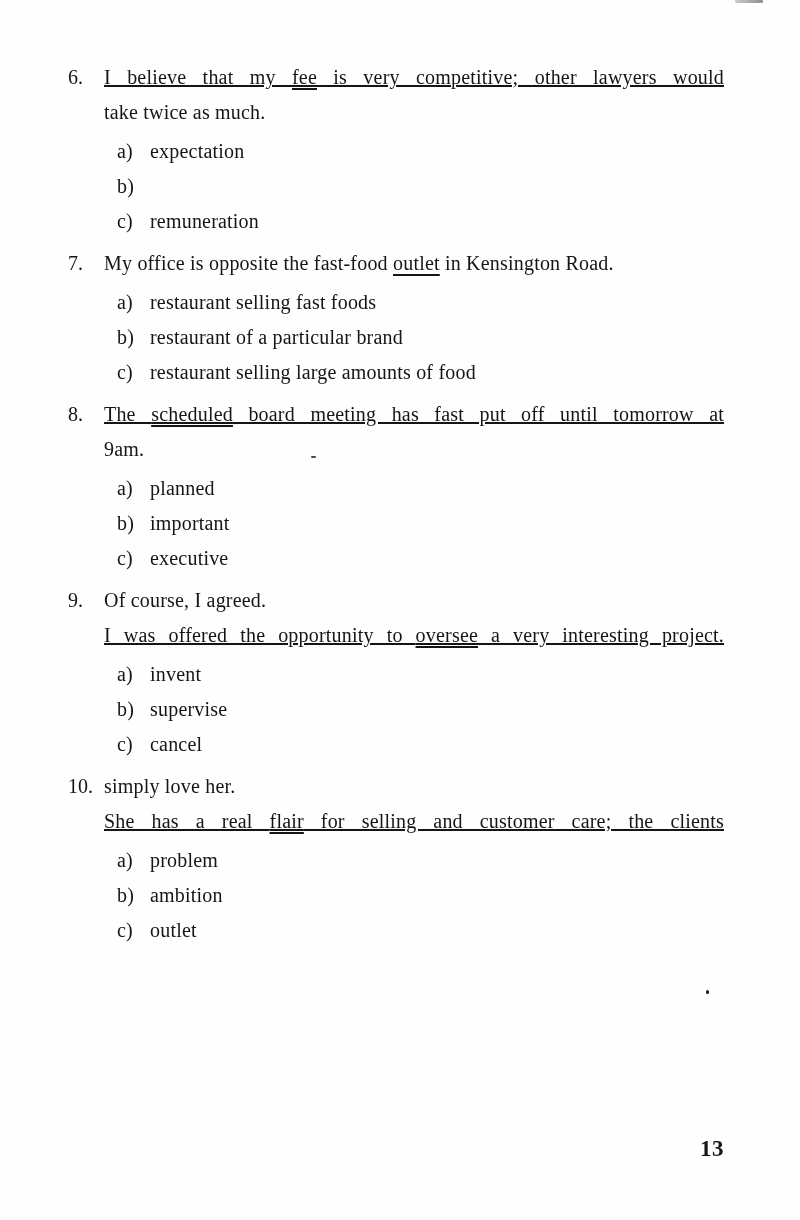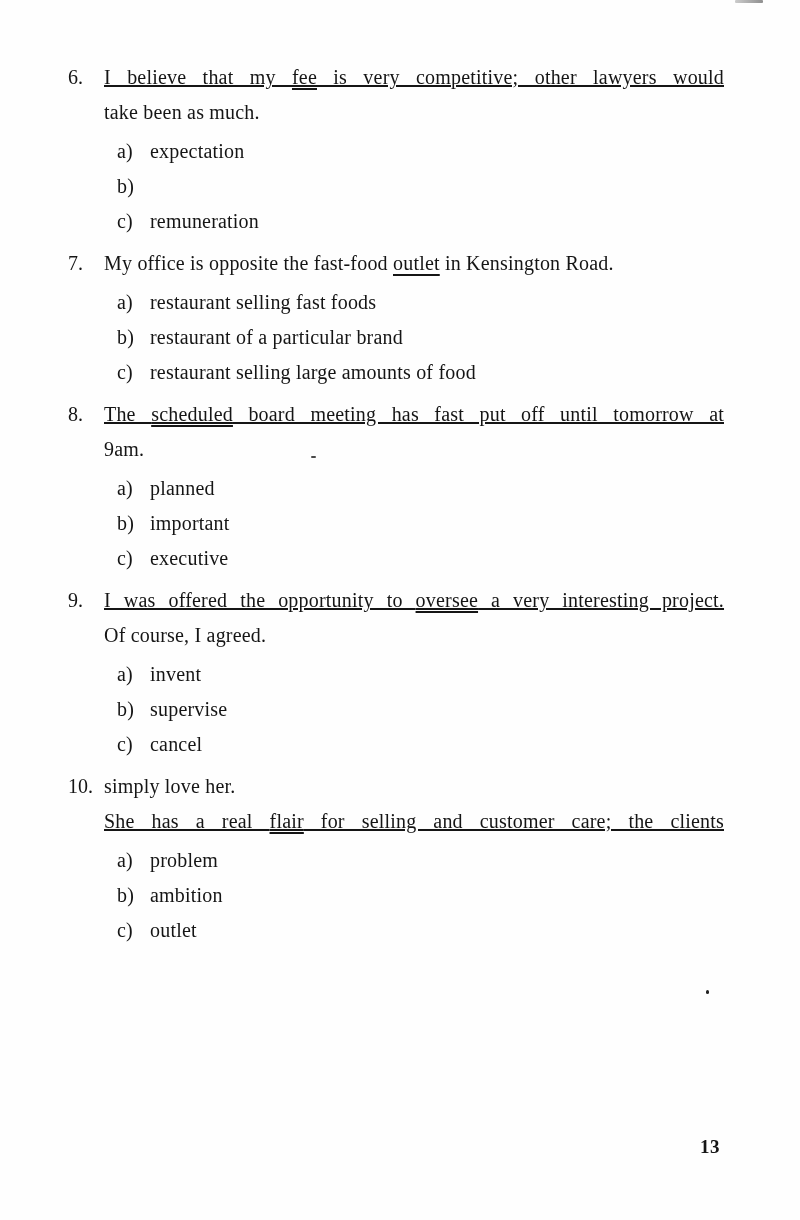--- a/index.html
+++ b/index.html
@@ -55,21 +55,21 @@
   .opt-label {
     flex: none;
     width: 33px;
     padding-left: 13px;
   }
   .opt-text { flex: none; font-family: Liberation Serif, serif; }
   .page-number {
     position: absolute;
     left: 700px;
     top: 1136px;
-    font-size: 19px;
+    font-size: 23px;
     font-weight: bold;
     letter-spacing: 0.5px;
   }
   
   .artifact-top-right {
     position: absolute;
     left: 735px; top: 0; width: 28px; height: 3px;
     background: linear-gradient(90deg, #cccccc, #8f8f8f);
     border-radius: 1px;
   }
@@ -92,21 +92,21 @@
   <div class="smudge-1"></div>
   <div class="smudge-2"></div>
 
   <div class="content">
 
     <section class="question">
       <div class="q-row">
         <span class="q-num">6.</span>
         <div class="q-body">
           <div class="stem-line stretch"><span>I believe that my </span><span class="kw">fee</span><span> is very competitive; other lawyers would</span></div>
-          <div class="stem-line">take been as much.</div>
+          <div class="stem-line">take twice as much.</div>
           <ul class="options">
             <li class="option">
                 <span class="opt-label">a)</span>
                 <span class="opt-text">expectation</span>
               </li>
             <li class="option">
                 <span class="opt-label">b)</span>
               </li>
             <li class="option">
                 <span class="opt-label">c)</span>
@@ -161,22 +161,22 @@
               </li>
           </ul>
         </div>
       </div>
     </section>
 
     <section class="question">
       <div class="q-row">
         <span class="q-num">9.</span>
         <div class="q-body">
+          <div class="stem-line">Of course, I agreed.</div>
           <div class="stem-line stretch"><span>I was offered the opportunity to </span><span class="kw">oversee</span><span> a very interesting project.</span></div>
-          <div class="stem-line">Of course, I agreed.</div>
           <ul class="options">
             <li class="option">
                 <span class="opt-label">a)</span>
                 <span class="opt-text">invent</span>
               </li>
             <li class="option">
                 <span class="opt-label">b)</span>
                 <span class="opt-text">supervise</span>
               </li>
             <li class="option">

